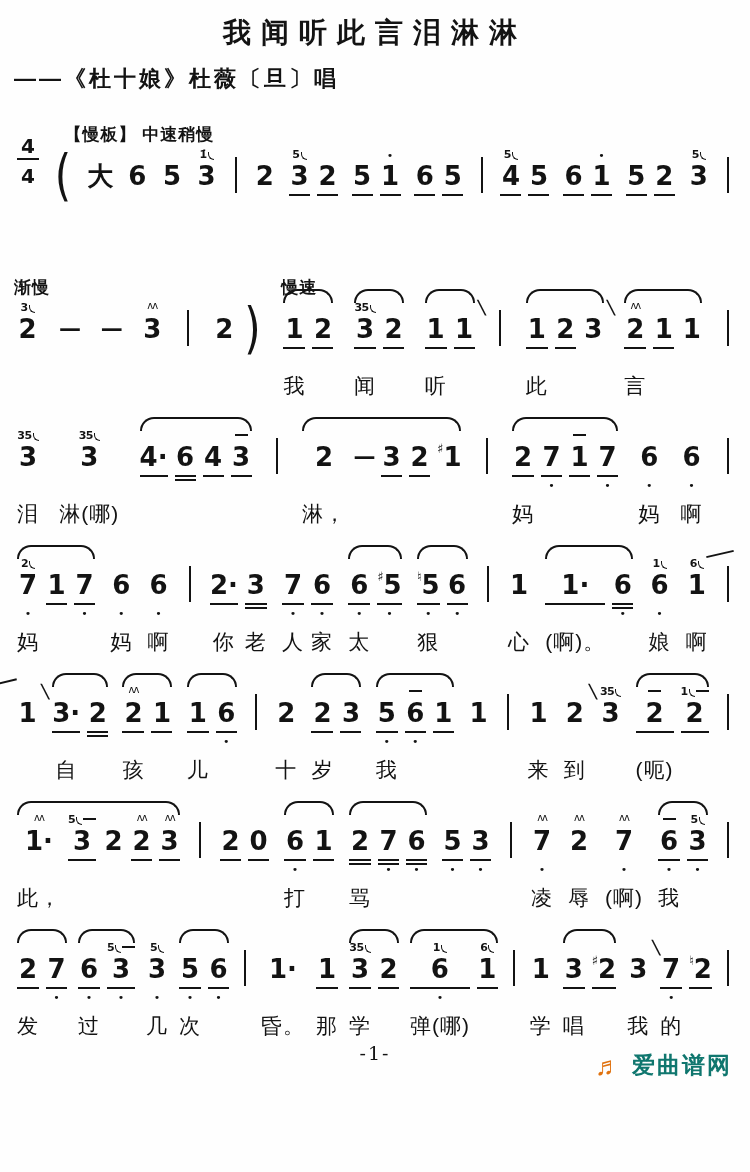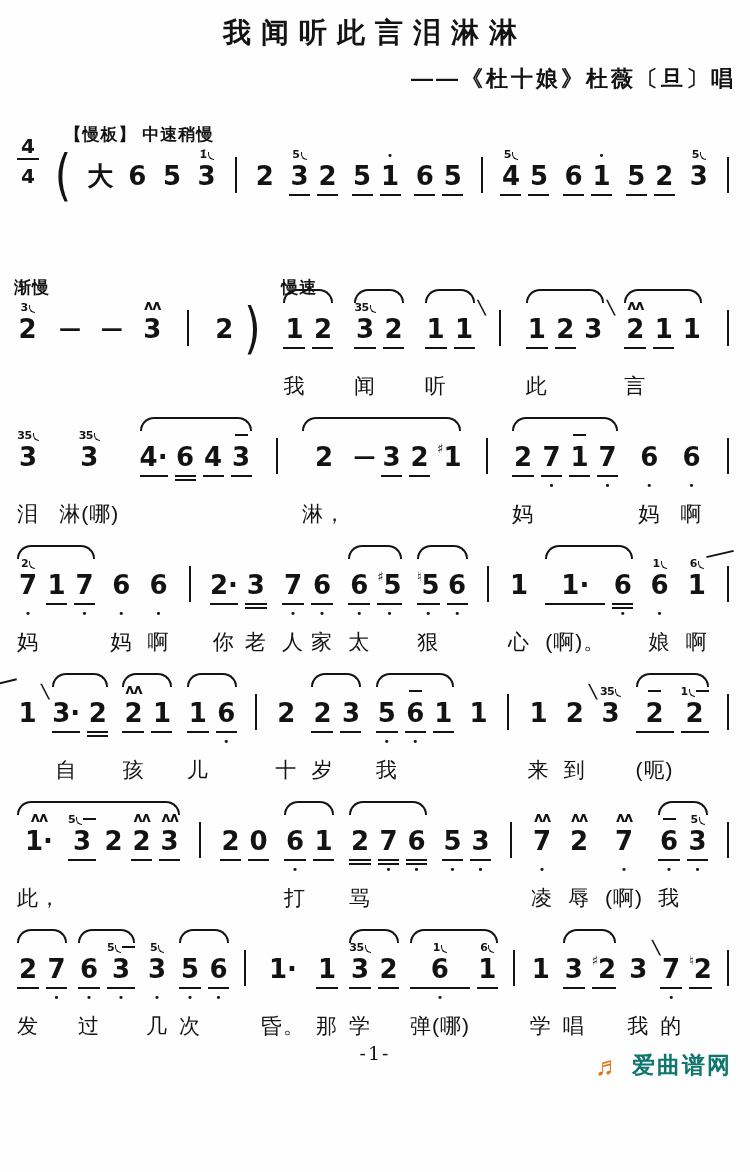--- a/index.html
+++ b/index.html
@@ -3,21 +3,21 @@
 <meta charset="utf-8">
 <style>
   html,body{margin:0;padding:0;}
   body{width:750px;height:1172px;background:#fefefe;color:#131313;overflow:hidden;
        font-family:"Liberation Sans",sans-serif;position:relative;}
   .page{position:relative;width:750px;height:1172px;box-sizing:border-box;padding:0 14px;}
 
   
   .title{margin:14px 0 0;text-align:center;font-weight:bold;font-size:28px;letter-spacing:10px;
          font-family:"Liberation Sans",sans-serif;}
-  .subtitle{margin-top:12px;text-align:right;font-weight:bold;font-size:22px;letter-spacing:3px;}
+  .subtitle{margin-top:12px;text-align:left;font-weight:bold;font-size:22px;letter-spacing:3px;}
   .meta{position:relative;height:64px;margin-top:2px;}
   .keysig{position:absolute;left:30px;top:16px;font-family:"DejaVu Serif",serif;font-weight:bold;font-size:24px;}
   .keysig .kacc{font-size:13px;font-family:"DejaVu Sans",sans-serif;}
   .credits{position:absolute;right:28px;top:0;font-size:20px;letter-spacing:3px;line-height:1.3;}
 
   
   .score{margin-top:2px;}
   .musicline{margin-top:17px;}
   .labelrow{position:relative;height:25px;}
   .tempo-label{position:absolute;top:12px;font-weight:bold;font-size:17px;white-space:nowrap;letter-spacing:1px;}
@@ -26,21 +26,21 @@
   .group{position:relative;display:flex;gap:7px;padding:0 3px;}
   .group.arc::before{content:"";position:absolute;left:3px;right:3px;top:0;height:12px;
       border-top:2px solid #131313;border-left:2px solid #131313;border-right:2px solid #131313;
       border-radius:14px 14px 0 0;}
 
   .tok{position:relative;display:flex;flex-direction:column;align-items:center;min-width:21px;}
   .t-top{height:24px;display:flex;align-items:flex-end;justify-content:center;gap:1px;}
   .grace{font-family:"DejaVu Sans",sans-serif;font-weight:bold;font-size:11px;letter-spacing:-0.5px;line-height:10px;}
   .hook{width:5px;height:7px;border-left:1.5px solid #131313;border-bottom:1.5px solid #131313;
         border-bottom-left-radius:6px;margin-bottom:0;}
-  .orn{font-family:"DejaVu Sans",sans-serif;font-weight:bold;font-size:14px;letter-spacing:-1px;
+  .orn{font-family:"DejaVu Sans",sans-serif;font-weight:normal;font-size:10px;letter-spacing:-1px;
        line-height:9px;margin-bottom:3px;}
   .mac{width:13px;border-top:2.5px solid #131313;margin-bottom:5px;}
   .odot{font-size:11px;line-height:8px;font-family:"DejaVu Sans",sans-serif;}
   .t-main{height:32px;display:flex;align-items:center;justify-content:center;
           font-family:"DejaVu Sans",sans-serif;font-weight:bold;font-size:26px;line-height:30px;}
   .acc{font-size:13px;align-self:flex-start;line-height:15px;margin-right:0;}
   .t-u{width:100%;height:9px;display:flex;flex-direction:column;gap:2px;padding-top:2px;box-sizing:border-box;}
   .uline{border-top:2px solid #131313;}
   .t-db{height:9px;display:flex;gap:3px;justify-content:center;font-size:11px;line-height:7px;
         font-family:"DejaVu Sans",sans-serif;}

